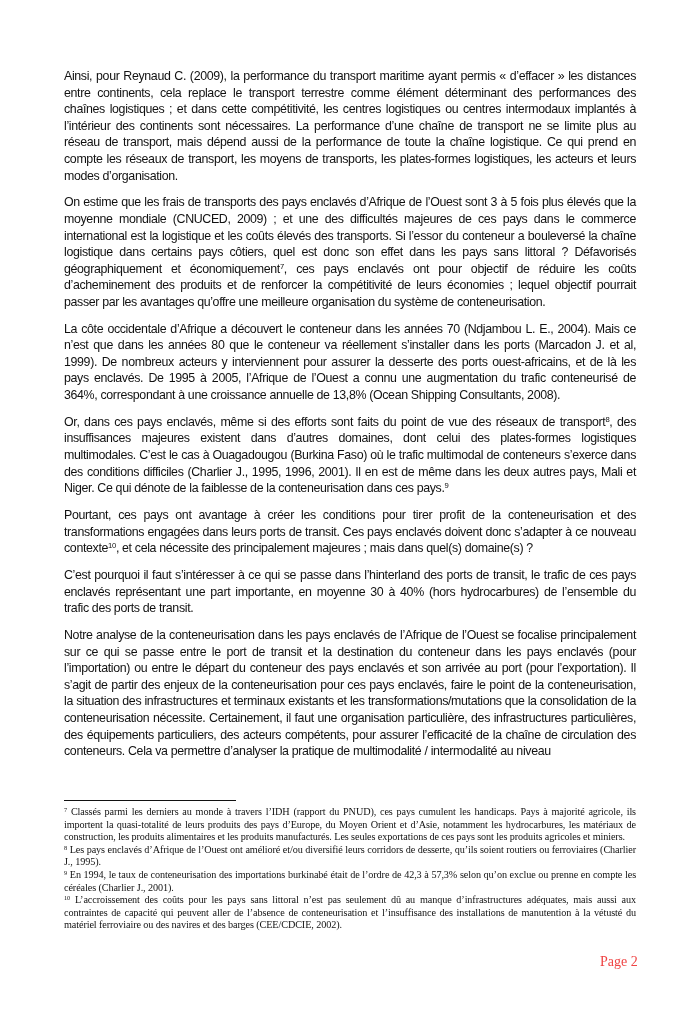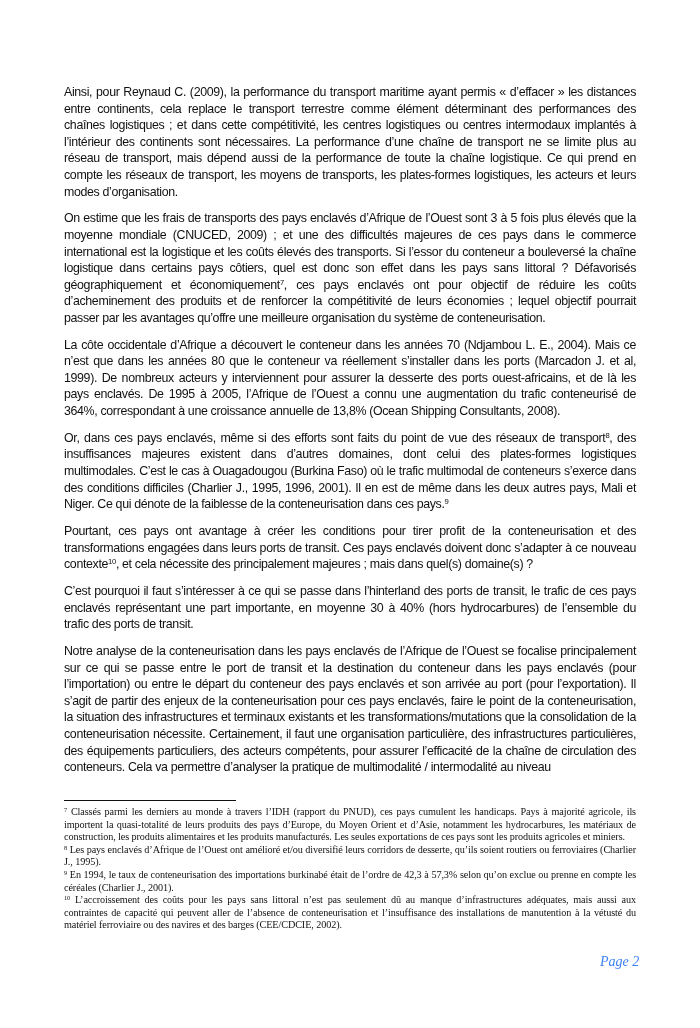--- a/index.html
+++ b/index.html
@@ -1,38 +1,38 @@
 <!DOCTYPE html>
 <html><head>
 <meta charset="utf-8">
 <style>
   html, body { margin: 0; padding: 0; background: #ffffff; }
   body { width: 700px; height: 1028px; position: relative; overflow: hidden; }
   .page { position: absolute; left: 0; top: 0; width: 700px; height: 1028px; background: #fff; }
   .body-text {
-    position: absolute; left: 64px; top: 84px; width: 572px;
+    position: absolute; left: 64px; top: 68px; width: 572px;
     font-family: "Liberation Sans Narrow", "Liberation Sans", sans-serif;
     font-size: 12.4px; line-height: 16.6px; color: #111;
     text-align: justify; letter-spacing: -0.35px;
   }
   .body-text p { margin: 0 0 10.2px 0; }
   sup { font-size: 0.62em; line-height: 0; vertical-align: 0.55em; }
   .fn-sep {
     position: absolute; left: 64px; top: 800px; width: 172px; height: 0;
     border-top: 1px solid #111;
   }
   .footnotes {
     position: absolute; left: 64px; top: 806px; width: 572px;
     font-family: "Liberation Serif", serif; font-size: 10.2px; line-height: 12.6px;
     color: #111; text-align: justify; letter-spacing: -0.1px;
   }
   .footnotes p { margin: 0; }
   .page-number {
     position: absolute; left: 600px; top: 954px;
-    font-family: "Liberation Serif", serif; font-size: 14px; color: #3b82f6; font-style: italic;
+    font-family: "Liberation Serif", serif; font-size: 14px; color: #ef4444;
   }
 </style>
 </head>
 <body>
 
 <div class="page">
 
   <div class="body-text">
     <p>
       <span>Ainsi, pour Reynaud C. (2009), la performance du transport maritime ayant permis « d’effacer » les distances entre continents, cela replace le transport terrestre comme élément déterminant des performances des chaînes logistiques ; et dans cette compétitivité, les centres logistiques ou centres intermodaux implantés à l’intérieur des continents sont nécessaires. La performance d’une chaîne de transport ne se limite plus au réseau de transport, mais dépend aussi de la performance de toute la chaîne logistique. Ce qui prend en compte les réseaux de transport, les moyens de transports, les plates-formes logistiques, les acteurs et leurs modes d’organisation.</span>

